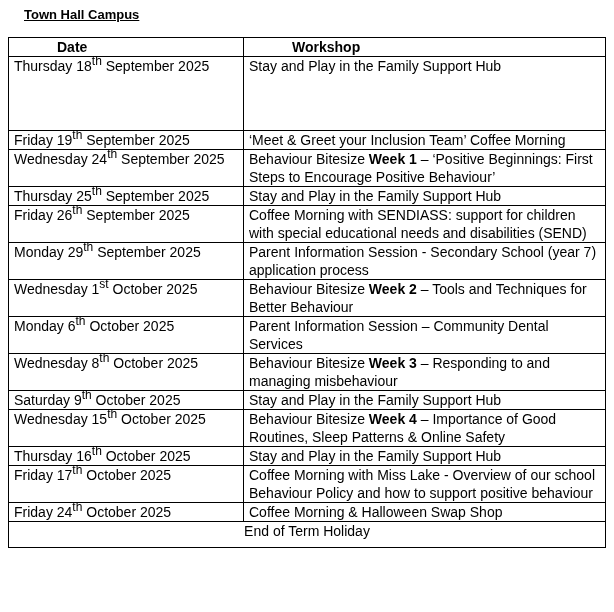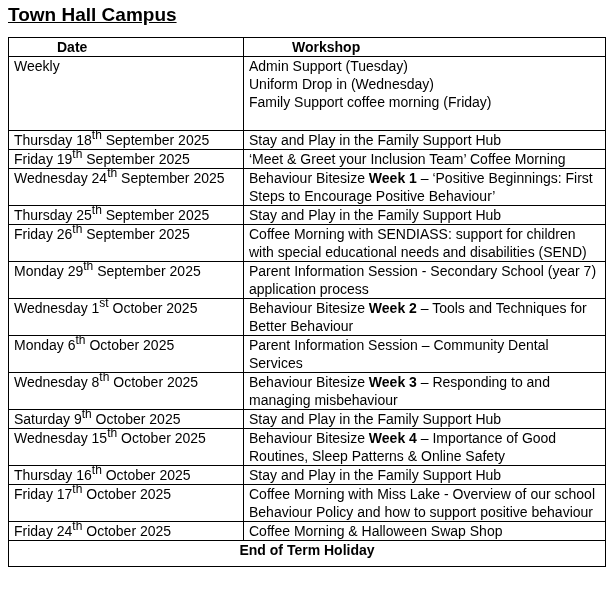--- a/index.html
+++ b/index.html
@@ -1,55 +1,47 @@
 <!DOCTYPE html>
 <html><head>
 <meta charset="utf-8">
 <style>
   html,body{margin:0;padding:0;background:#ffffff;color:#000000;
     font-family:"Liberation Sans","DejaVu Sans",sans-serif;}
   .page{width:614px;height:612px;box-sizing:border-box;padding:6px 8px;overflow:hidden;}
-  .doc-title{font-size:19px;line-height:17px;font-weight:700;
-    text-decoration:underline;margin:0 0 14px 0;}
+  .doc-title{font-size:13px;line-height:17px;font-weight:700;
+    text-decoration:underline;margin:0 0 14px 16px;}
   table.schedule{border-collapse:collapse;width:598px;table-layout:fixed;}
   .col-date{width:235px;}
   th,td{border:1px solid #000000;padding:0 5px;vertical-align:top;
     font-size:14px;line-height:18px;text-align:left;overflow:hidden;}
   th{font-weight:700;height:18px;padding-left:48px;}
   td{font-weight:400;}
   sup{font-size:12px;line-height:0;}
   .b{font-weight:700;text-align:center;}
   tbody tr:first-child td{height:73px;}
-  td.holiday-cell{height:25px;text-align:center;font-weight:700;}
+  td.holiday-cell{height:25px;text-align:center;font-weight:400;}
 </style>
 </head>
 <body>
 
 <div class="page">
   <h1 class="doc-title">Town Hall Campus</h1>
   <table class="schedule">
     <colgroup>
       <col class="col-date">
       <col class="col-workshop">
     </colgroup>
     <thead>
       <tr>
         <th>Date</th>
         <th>Workshop</th>
       </tr>
     </thead>
     <tbody>
-        <tr>
-          <td class="date-cell"><span>Weekly</span></td>
-          <td class="workshop-cell">
-            <div><span>Admin Support (Tuesday)</span></div>
-            <div><span>Uniform Drop in (Wednesday)</span></div>
-            <div><span>Family Support coffee morning (Friday)</span></div>
-          </td>
-        </tr>
         <tr>
           <td class="date-cell"><span>Thursday 18</span><sup>th</sup><span> September 2025</span></td>
           <td class="workshop-cell">
             <div><span>Stay and Play in the Family Support Hub</span></div>
           </td>
         </tr>
         <tr>
           <td class="date-cell"><span>Friday 19</span><sup>th</sup><span> September 2025</span></td>
           <td class="workshop-cell">
             <div><span>‘Meet &amp; Greet your Inclusion Team’ Coffee Morning</span></div>

